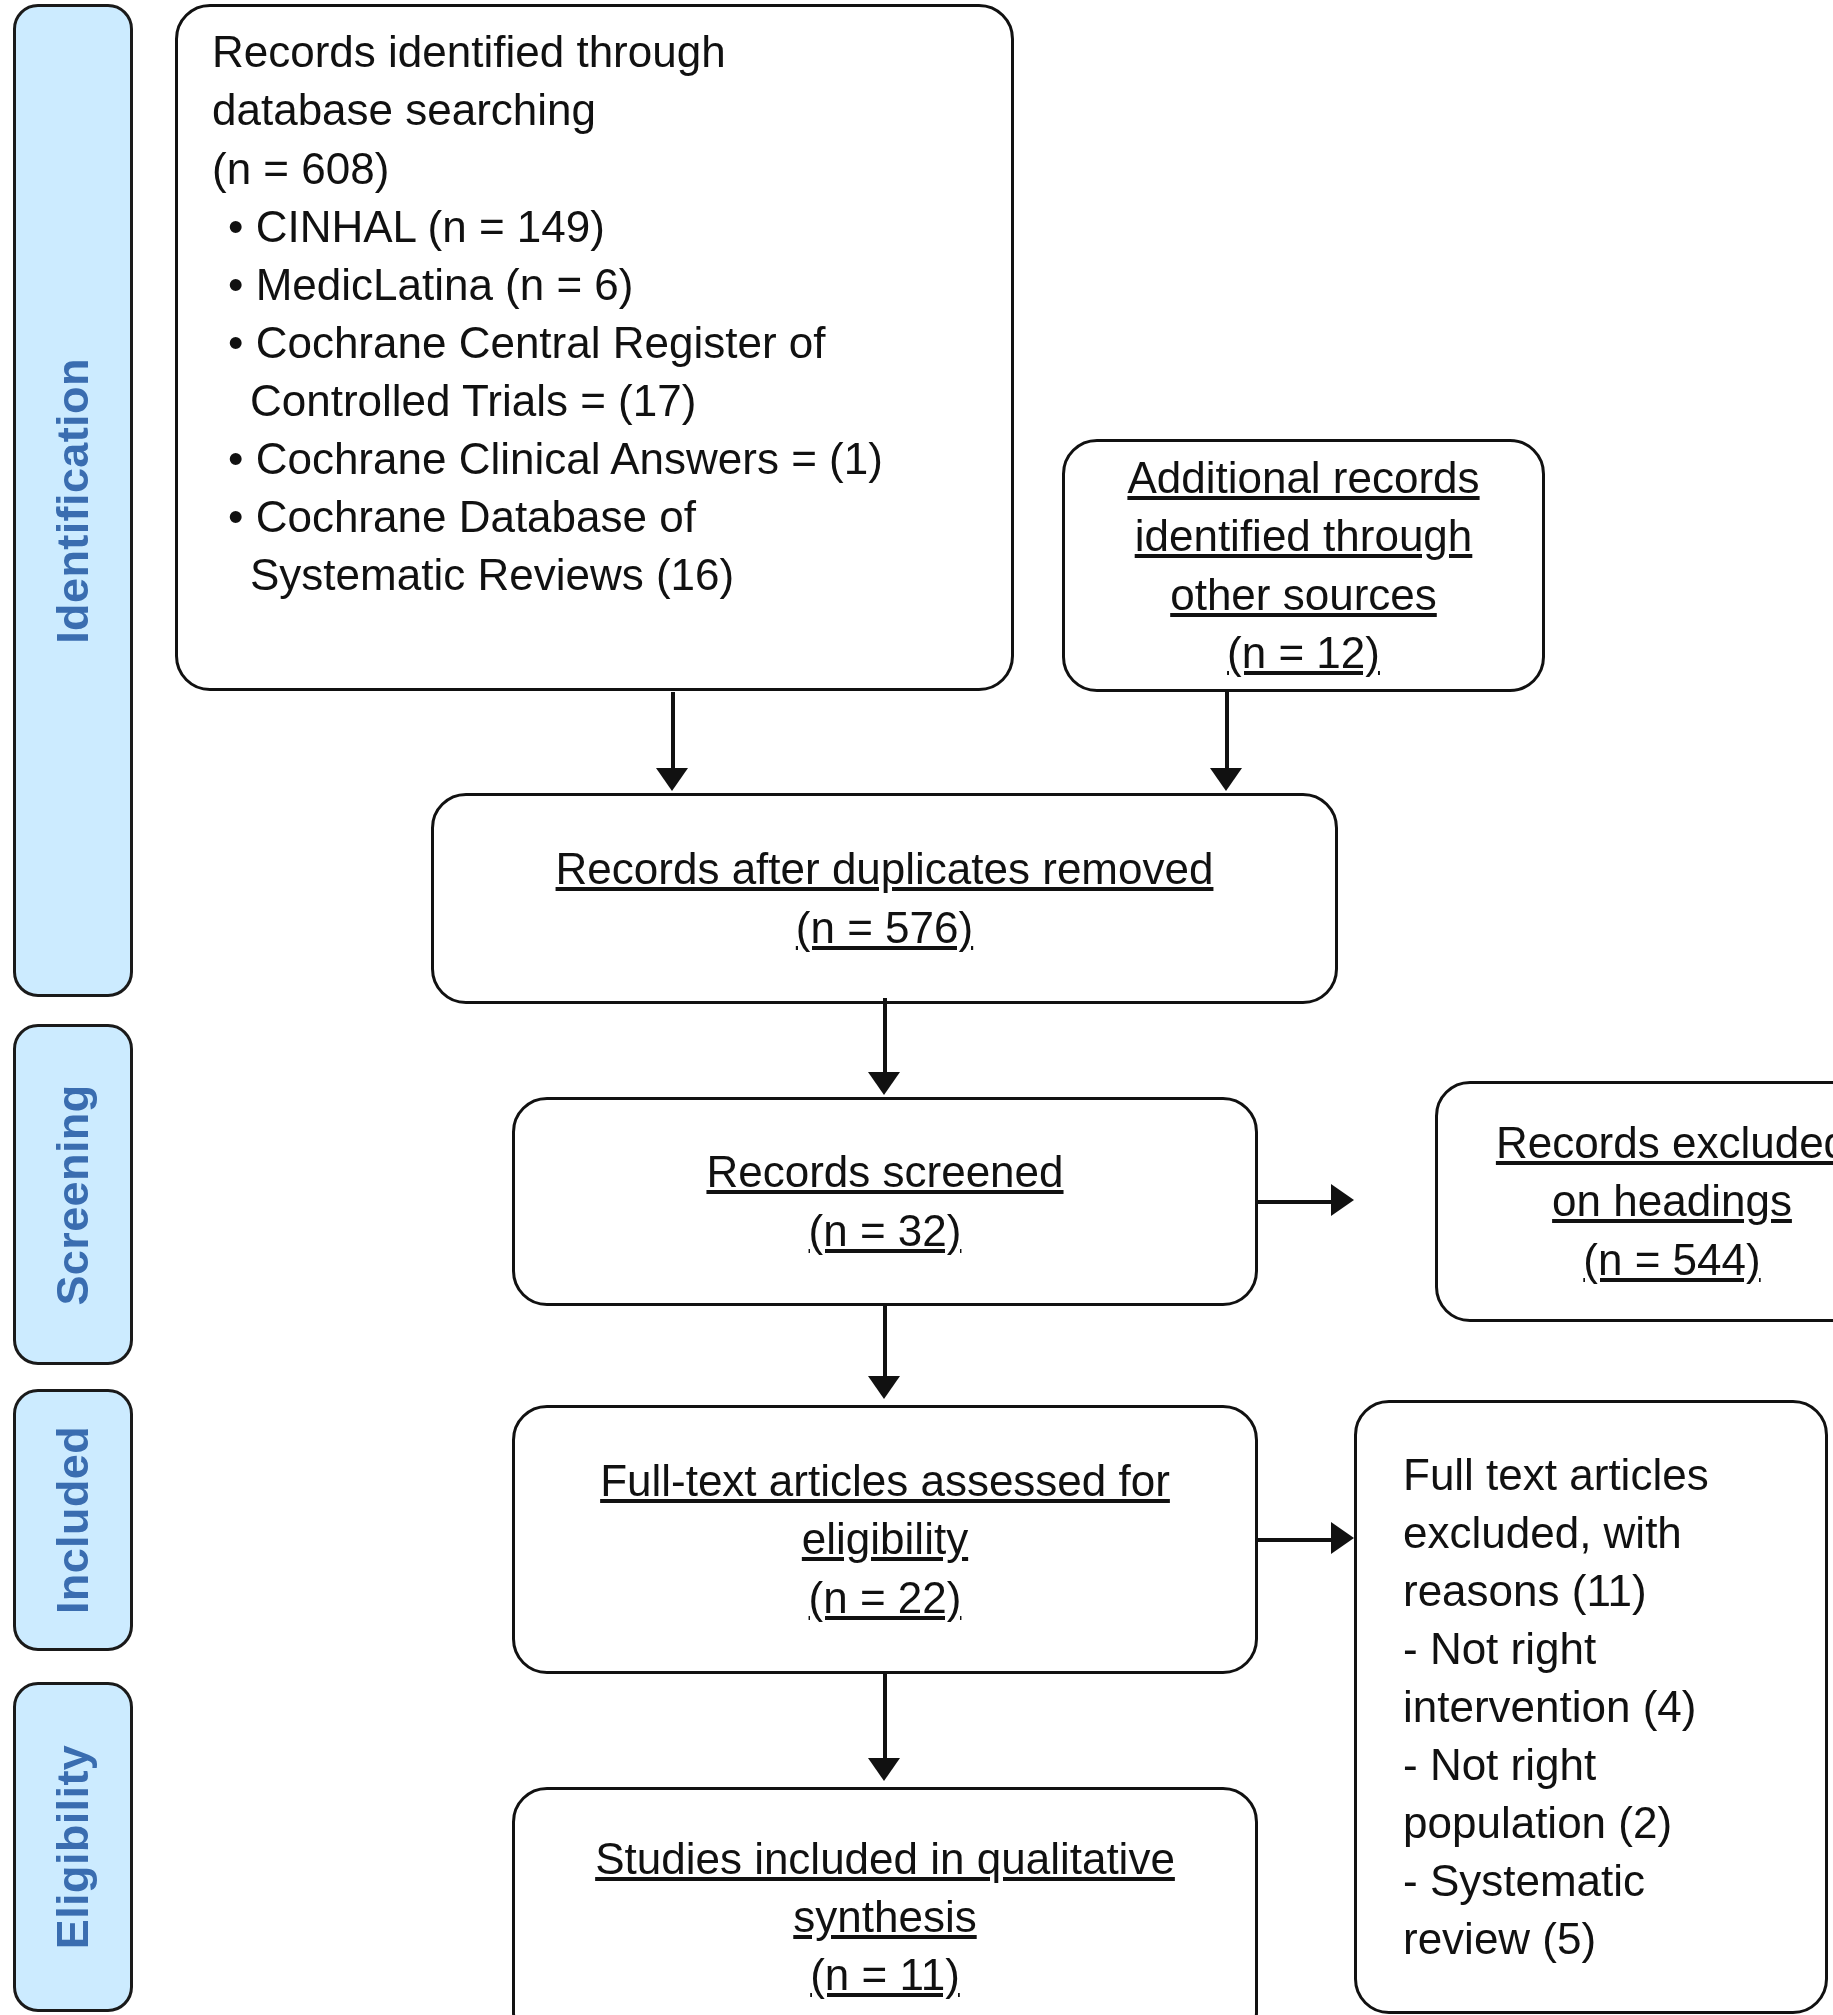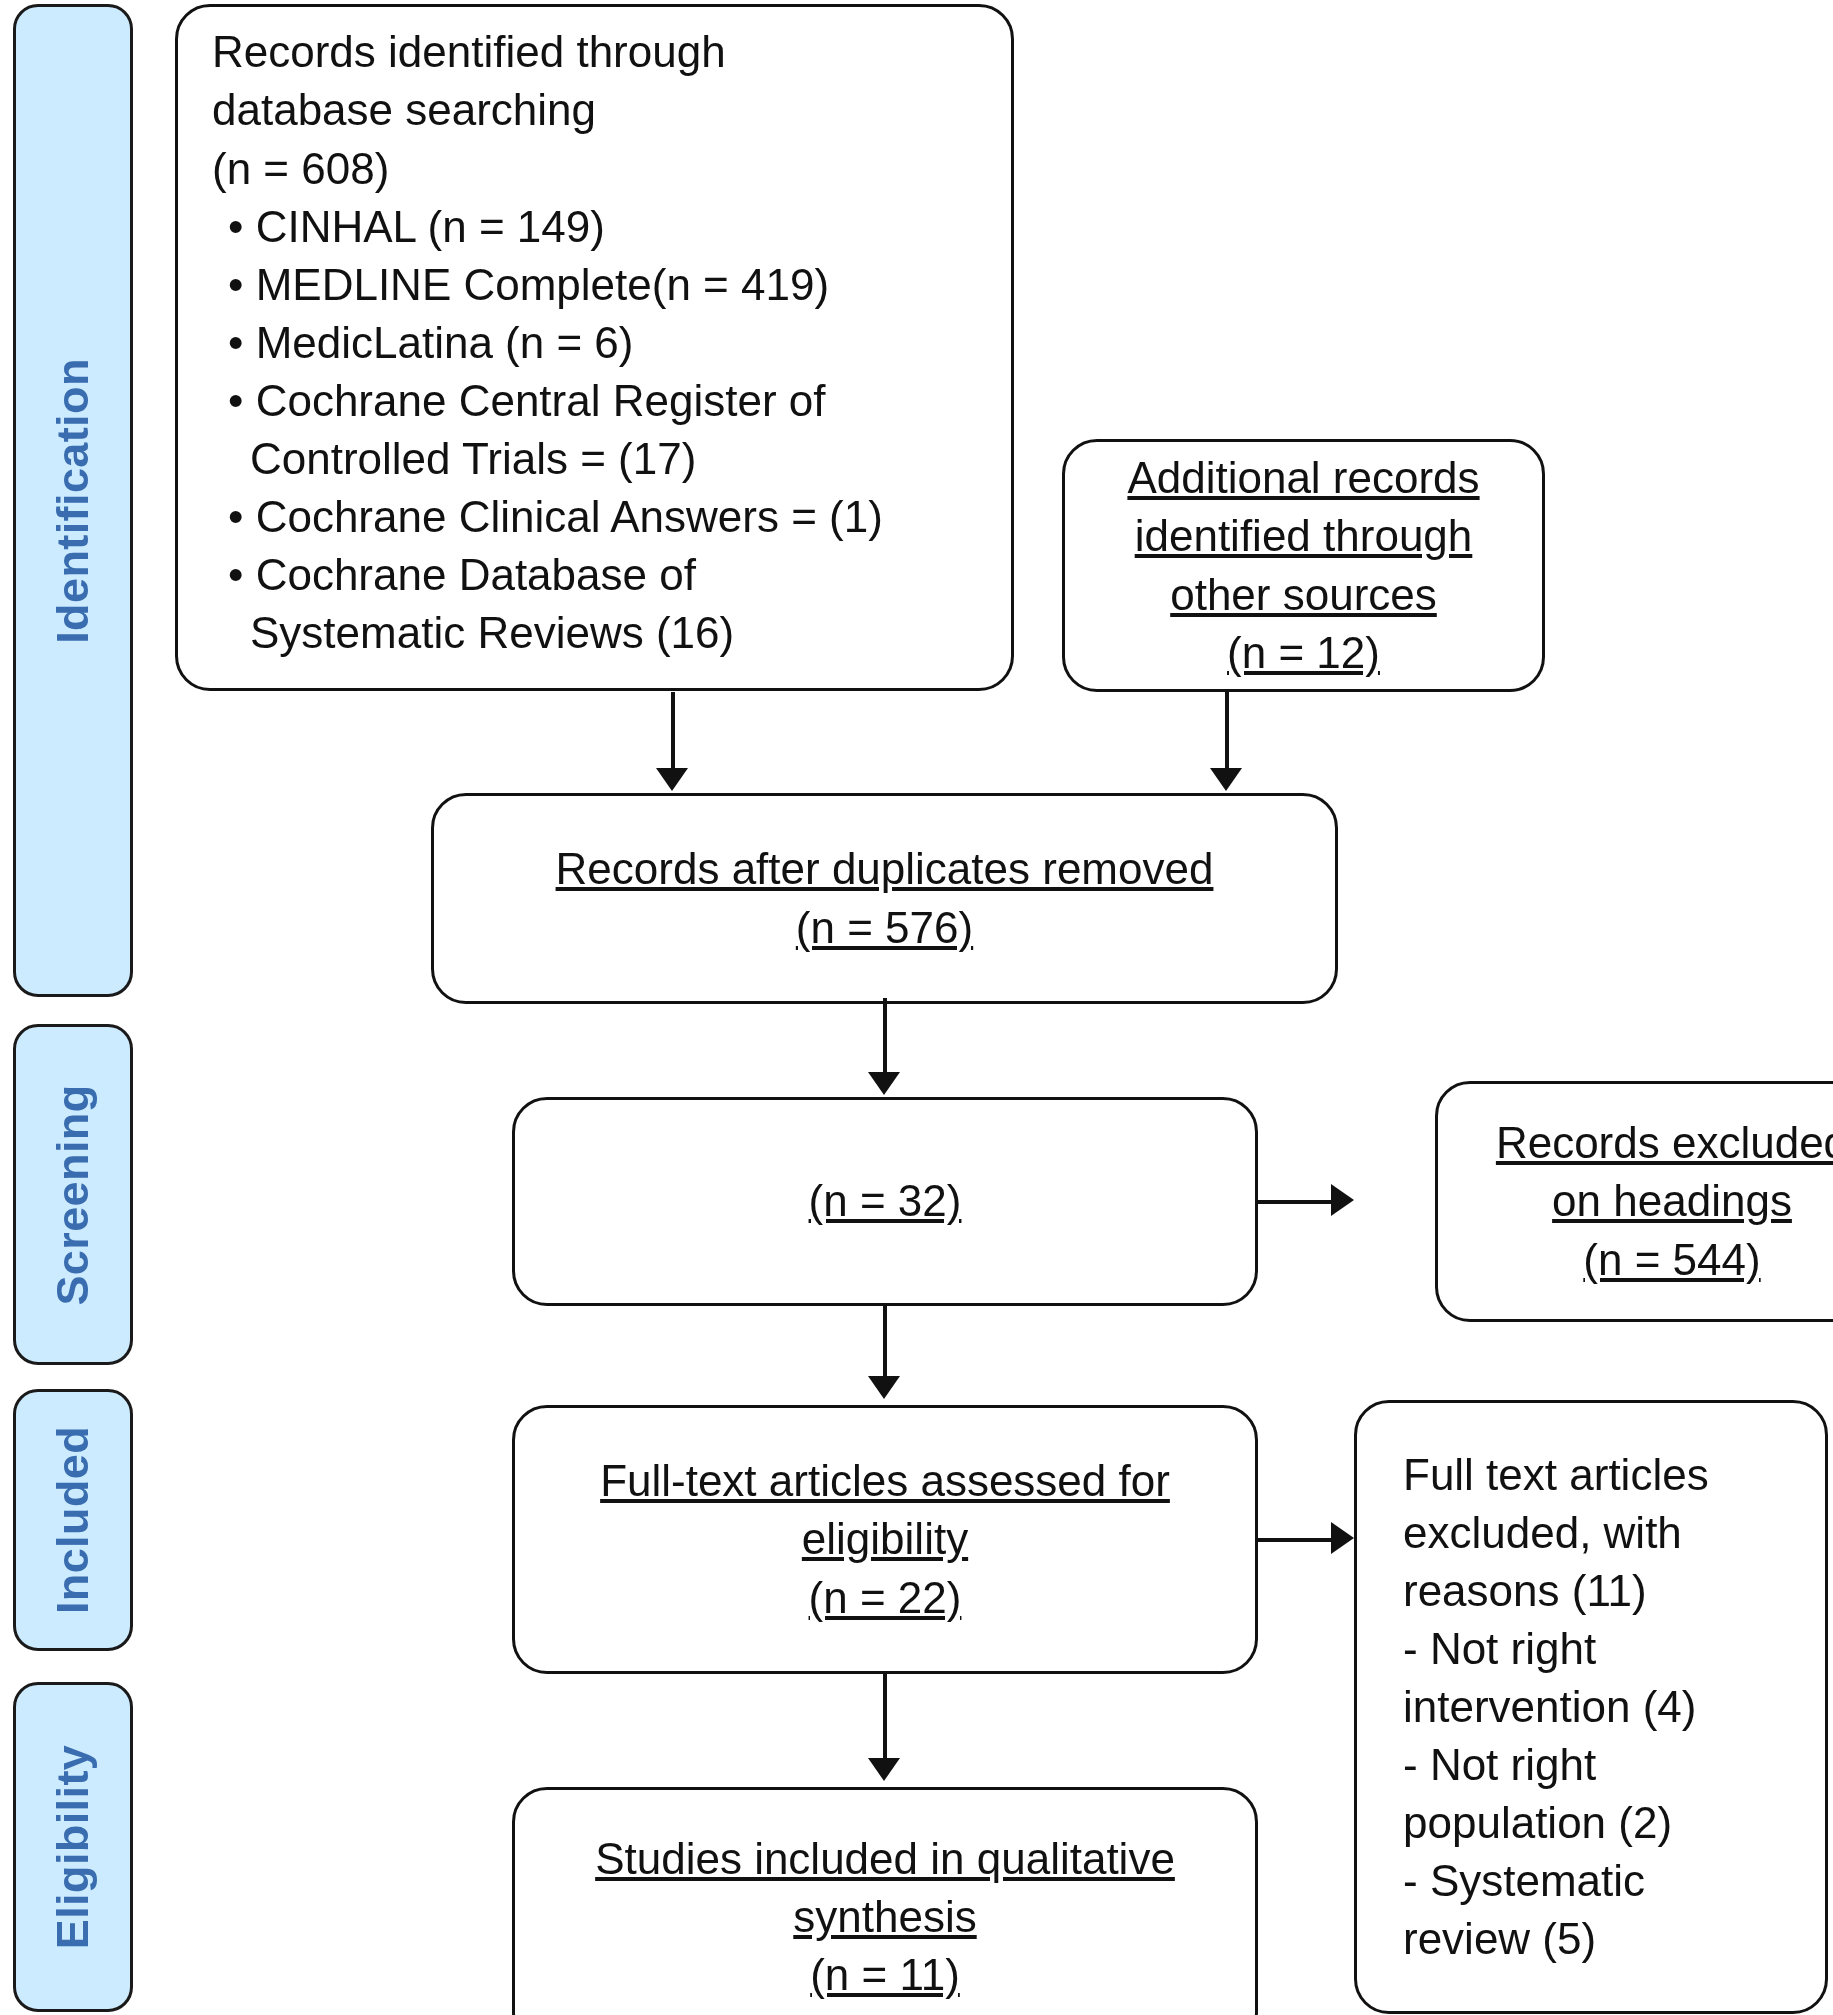--- a/index.html
+++ b/index.html
@@ -113,21 +113,20 @@
 
   <div class="phase" style="left:13px; top:1682px; width:120px; height:330px;">
     <span class="phase-label">Eligibility</span>
   </div>
 
   <div class="box topbox" style="left:175px; top:4.4px; width:839px; height:687px;">
     <span class="line">Records identified through</span>
     <span class="line">database searching</span>
     <span class="line">(n = 608)</span>
     <span class="bullet">• CINHAL (n = 149)</span>
-    <span class="bullet">• MEDLINE Complete(n = 419)</span>
     <span class="bullet">• MedicLatina (n = 6)</span>
     <span class="bullet">• Cochrane Central Register of</span>
     <span class="bullet" style="text-indent:0; padding-left:38px;">Controlled Trials = (17)</span>
     <span class="bullet">• Cochrane Clinical Answers = (1)</span>
     <span class="bullet">• Cochrane Database of</span>
     <span class="bullet" style="text-indent:0; padding-left:38px;">Systematic Reviews (16)</span>
   </div>
 
   <div class="box center" style="left:1062px; top:439px; width:483px; height:253px;">
     <div class="pad">
@@ -149,20 +148,21 @@
       <span class="line">Records after duplicates removed</span>
       <span class="line">(n = 576)</span>
     </div>
   </div>
 
   <div class="vline" style="left:883px; top:998px; height:77px;"></div>
   <div class="arrow-down" style="left:868px; top:1072px;"></div>
 
   <div class="box center" style="left:512px; top:1097px; width:746px; height:209px;">
     <div class="pad">
+      <span class="line">Records screened</span>
       <span class="line">(n = 32)</span>
     </div>
   </div>
 
   <div class="hline" style="left:1258px; top:1200px; width:76px;"></div>
   <div class="arrow-right" style="left:1331px; top:1184px;"></div>
 
   <div class="box center" style="left:1435px; top:1081px; width:474px; height:241px;">
     <div class="pad">
       <span class="line">Records excluded</span>

